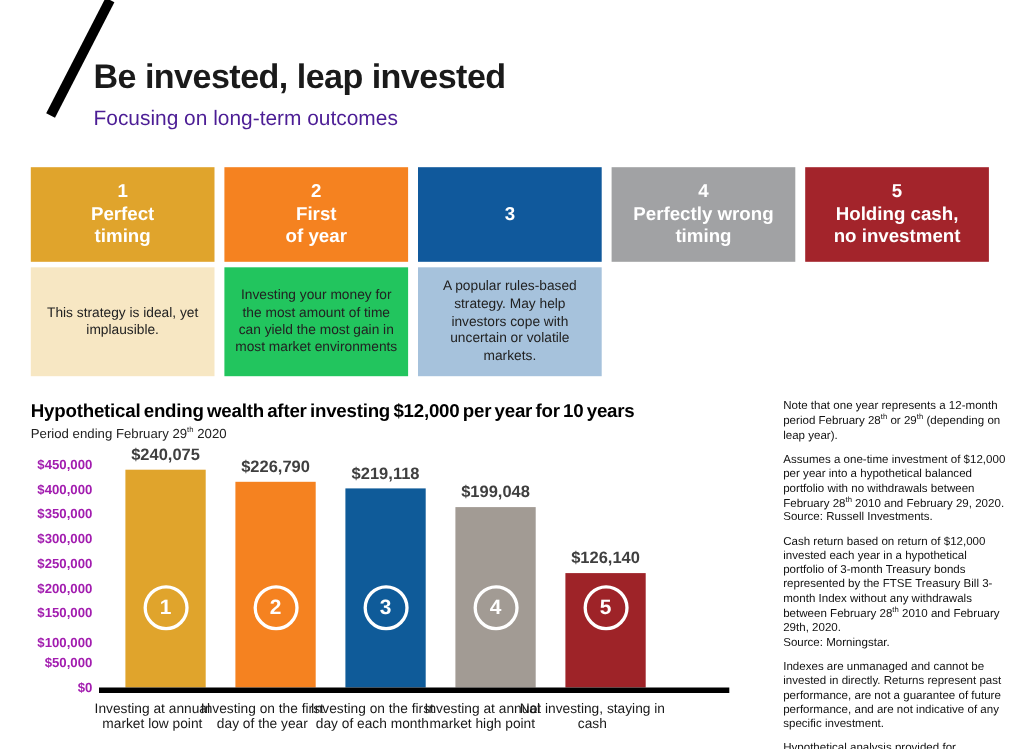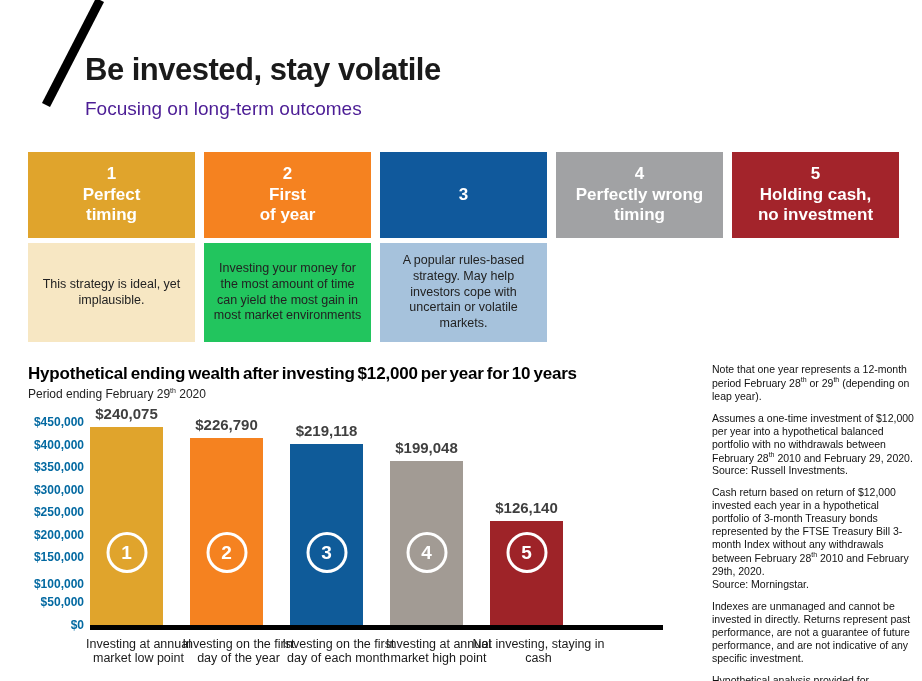--- a/index.html
+++ b/index.html
@@ -19,22 +19,22 @@
   .sname{white-space:pre-line;}
   .dbox{display:flex;align-items:center;justify-content:center;text-align:center;
         font-size:12.5px;line-height:1.25;color:#222;padding:4px 8px;box-sizing:border-box;}
   
   .chart{position:absolute;left:28px;top:364px;width:665px;}
   .chart-title{font-size:17px;font-weight:bold;color:#000;letter-spacing:-0.2px;
                word-spacing:-1.5px;white-space:nowrap;}
   .chart-period{font-size:12px;color:#222;margin-top:3px;}
   .plot{position:relative;margin-top:21px;height:260px;}
   .ytick{position:absolute;left:0;width:56px;text-align:right;font-size:12px;
-         font-weight:bold;color:#0369a1;white-space:nowrap;}
-  .barsarea{position:absolute;left:50px;top:0;width:598px;height:203px;text-align:right;}
+         font-weight:bold;color:#a21caf;white-space:nowrap;}
+  .barsarea{position:absolute;left:74px;top:0;width:598px;height:203px;text-align:right;}
   .bar{position:absolute;bottom:0;width:73px;}
   .bar-value{position:absolute;bottom:calc(100% + 5px);left:50%;transform:translateX(-50%);
              font-size:15px;font-weight:bold;color:#3f3f3f;white-space:nowrap;}
   .bar-circle{position:absolute;left:50%;transform:translateX(-50%);bottom:52px;
               width:35px;height:35px;border:3px solid #fff;border-radius:50%;
               color:#fff;font-size:19px;font-weight:bold;display:flex;
               align-items:center;justify-content:center;}
   .baseline{position:absolute;left:62px;top:203px;width:573px;height:5px;background:#000;}
   .xlabel{position:absolute;top:215px;width:132px;transform:translateX(-50%);
           text-align:center;font-size:12.5px;line-height:1.15;color:#1a1a1a;}
@@ -46,21 +46,21 @@
 </style>
 </head>
 <body>
 
 <div class="page">
 
   <svg class="logo" width="100" height="120">
     <line x1="82" y1="0" x2="28" y2="105" stroke="#000" stroke-width="9"></line>
   </svg>
 
-  <div class="title">Be invested, stay volatile</div>
+  <div class="title">Be invested, leap invested</div>
   <div class="subtitle" style="color: #4c1d95;">Focusing on long-term outcomes</div>
 
   <div class="sgrid">
     <div class="hbox" style="background-color: rgb(224, 164, 44);">
       <div>1</div>
       <div class="sname">Perfect
 timing</div>
     </div>
     <div class="hbox" style="background-color: rgb(245, 130, 32);">
       <div>2</div>

